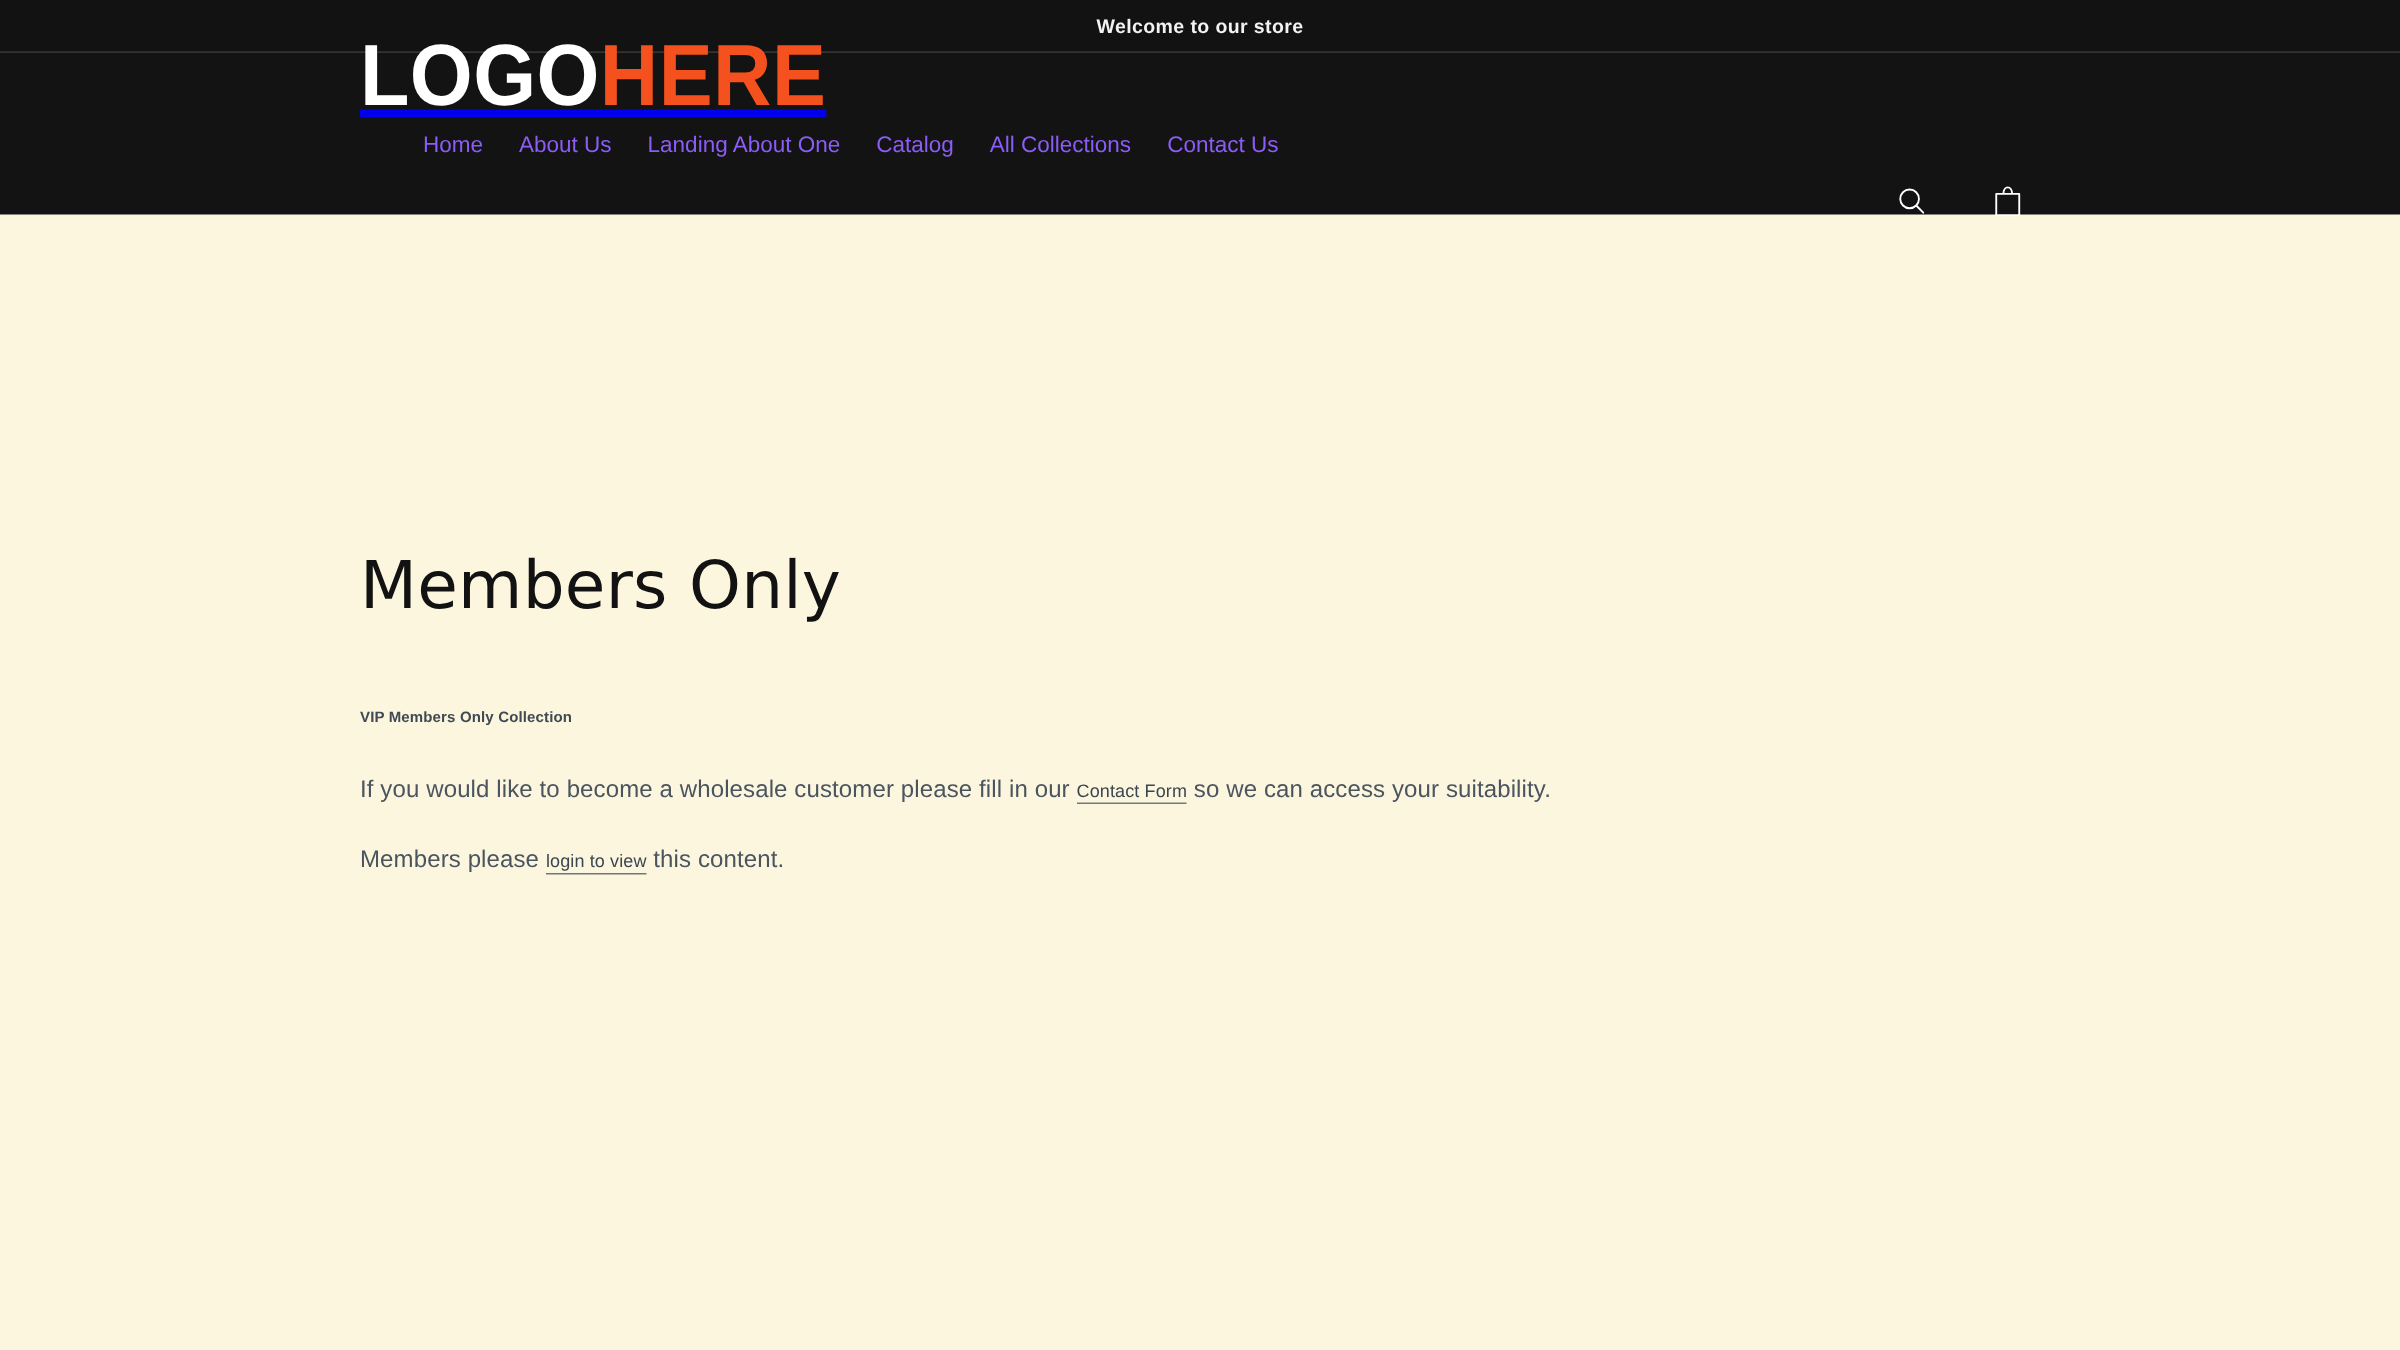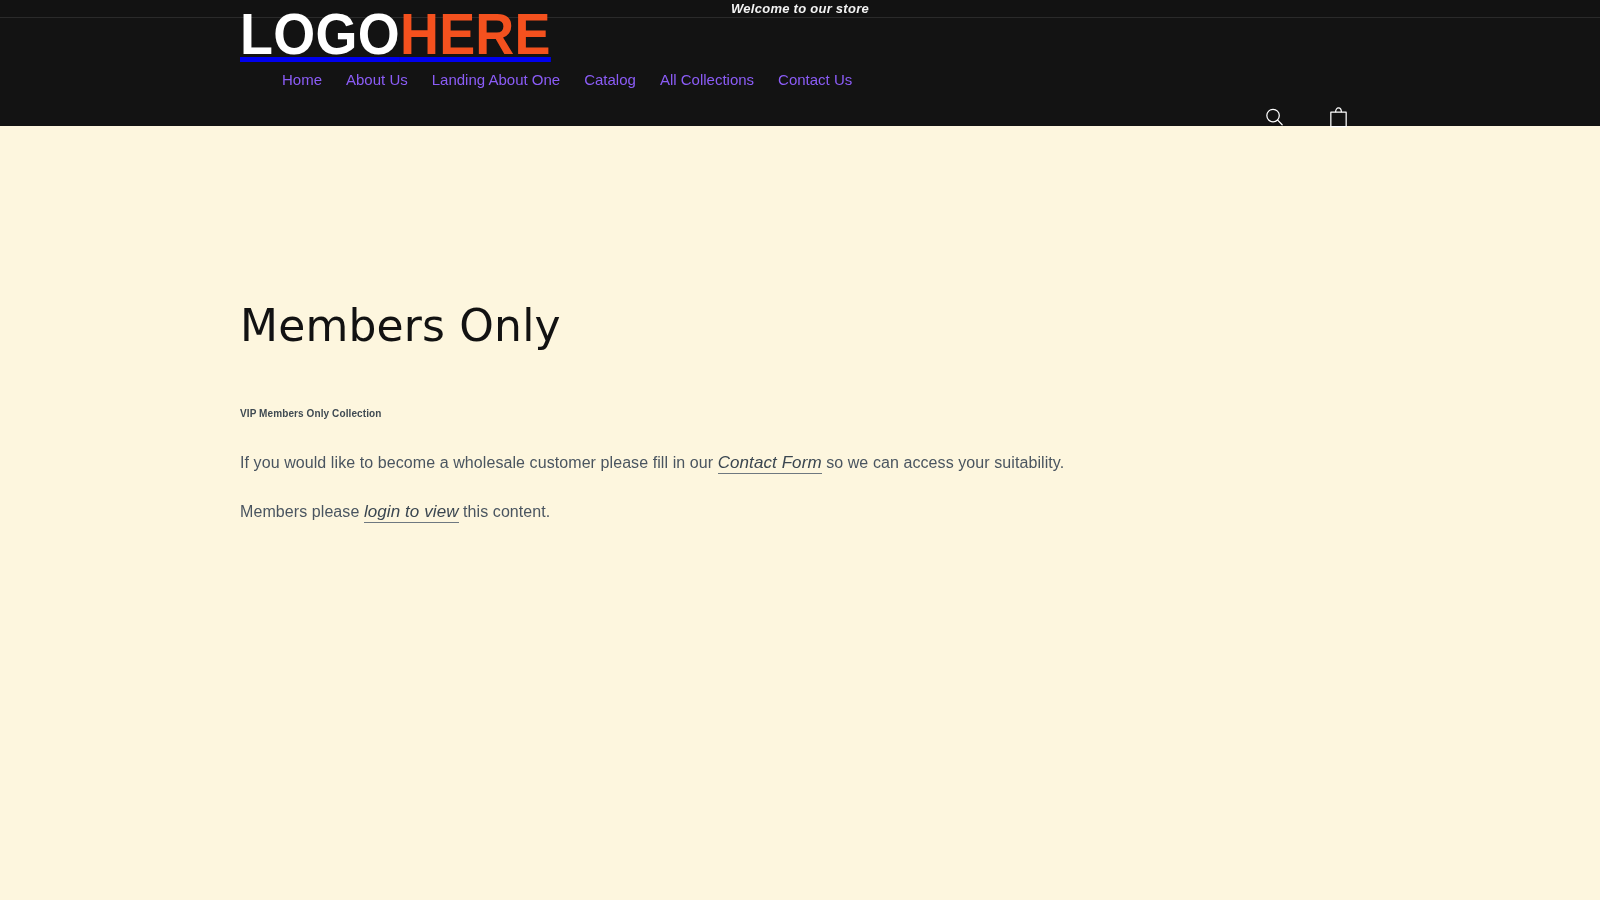--- a/index.html
+++ b/index.html
@@ -13,27 +13,26 @@
 
   body {
     font-family: "Liberation Sans", sans-serif;
     background: #FDF6DE;
     color: #1A1A1A;
     -webkit-font-smoothing: antialiased;
   }
 
   
   .announcement-bar {
-    height: 18px;
+    height: 35px;
     background: #121212;
     border-bottom: 1px solid #2a2a2a;
     display: flex;
     align-items: center;
     justify-content: center;
-    font-style: italic;
   }
   .announcement-text {
     color: #F2F2F2;
     font-size: 13px;
     font-weight: 600;
     letter-spacing: 0.02em;
     line-height: 1;
   }
 
   
@@ -105,20 +104,21 @@
     cursor: pointer;
     color: #FFFFFF;
   }
   .icon-button svg { display: block; }
 
   
   .page-main {
     background: #FDF6DE;
     height: 586px;
     padding: 0 240px;
+    margin-top: 48px;
   }
 
   .content-wrap {
     padding-top: 175px;
     max-width: 1120px;
   }
 
   .page-title {
     font-family: "DejaVu Sans", sans-serif;
     font-size: 44px;
@@ -142,26 +142,25 @@
     font-size: 16px;
     font-weight: 400;
     color: #4A5560;
     line-height: 1.6;
     margin-bottom: 22px;
     letter-spacing: 0.005em;
   }
 
   .inline-link {
     color: #3A4650;
-    font-size: 17px;
+    font-size: 12px;
     text-decoration: none;
     border-bottom: 1px solid #6E7880;
     padding-bottom: 1px;
     cursor: pointer;
-    font-style: italic;
   }
 </style>
 </head>
 <body>
 
 <div class="announcement-bar">
   <span class="announcement-text">Welcome to our store</span>
 </div>
 
 <header class="site-header">

